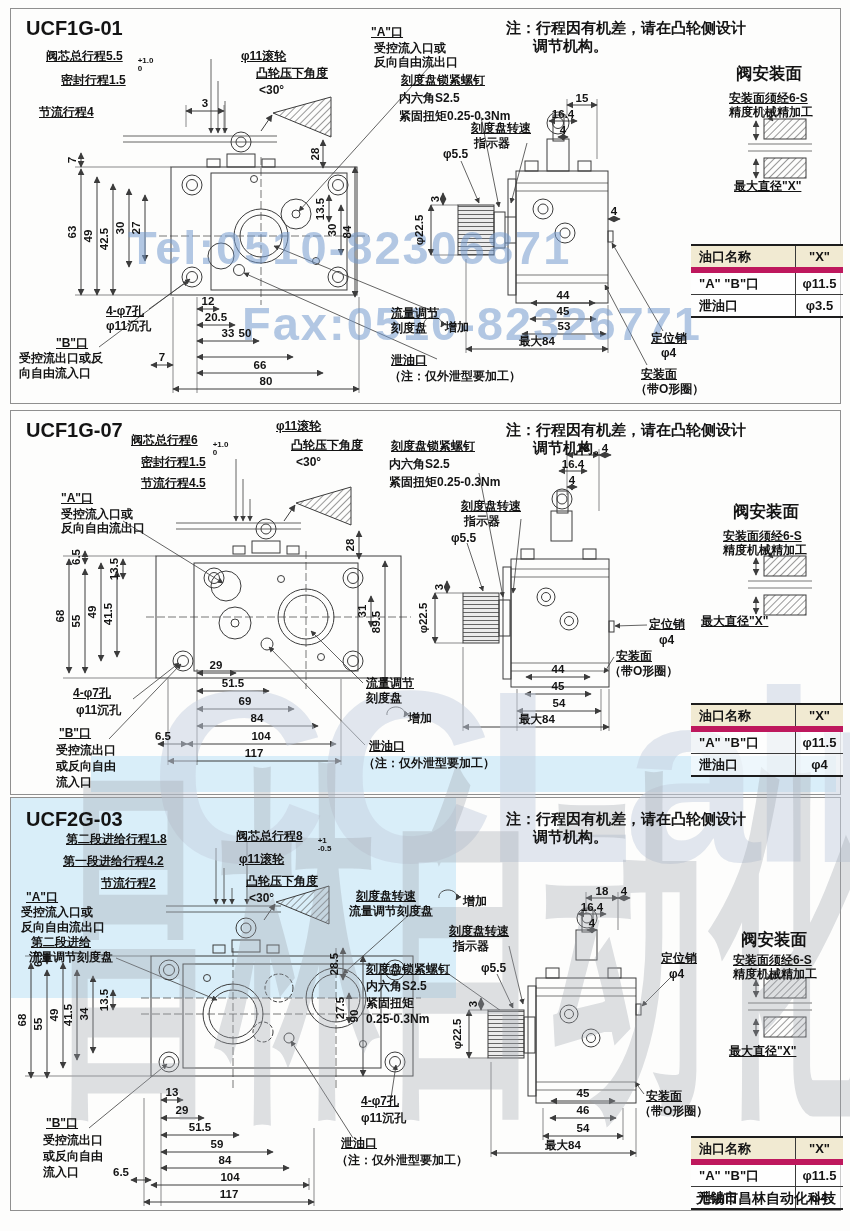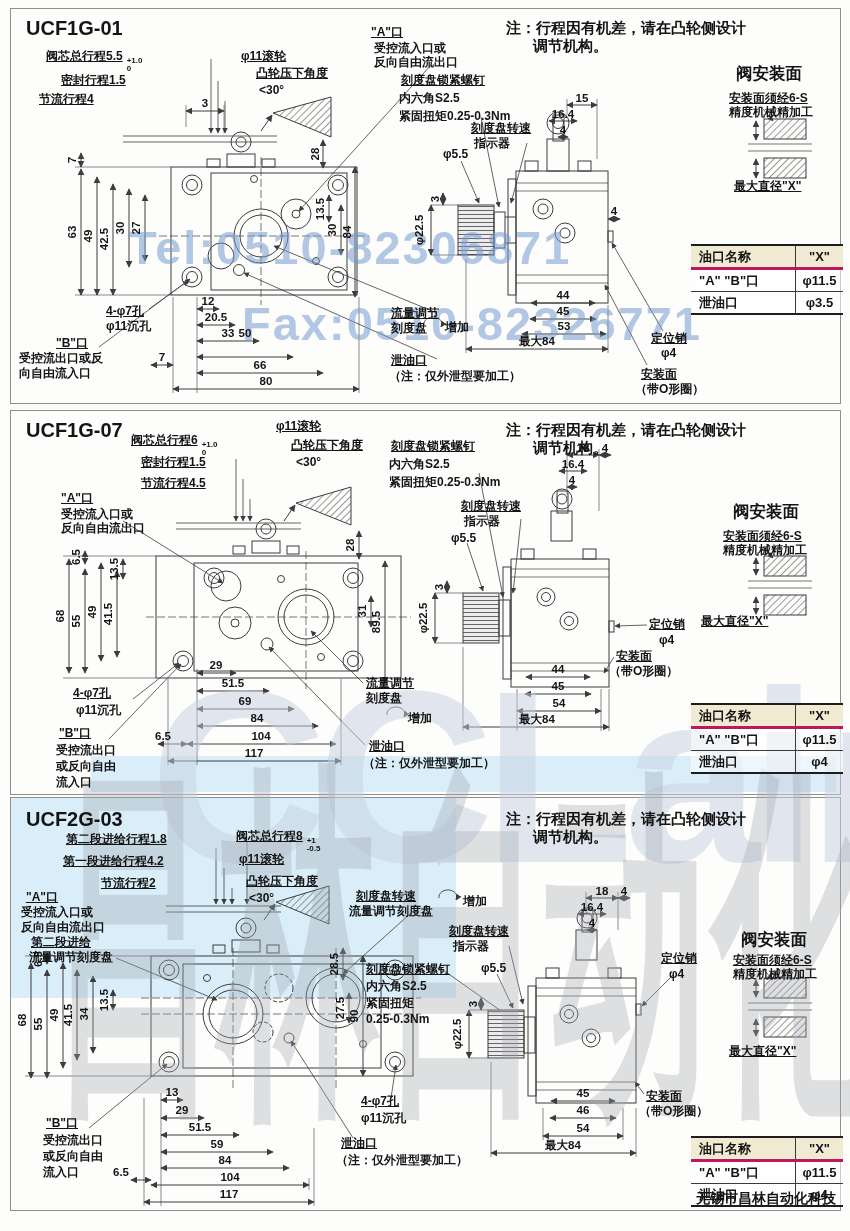--- a/index.html
+++ b/index.html
@@ -16,25 +16,25 @@
 #wm-fax{left:242px;top:300px;font-size:47px;color:rgba(116,155,205,.55);letter-spacing:2px}
 #wm-brand{left:150px;top:655px;font-size:245px;color:rgba(197,207,223,.5);letter-spacing:-10px}
 #wm-cn{left:55px;top:760px;font-size:160px;color:rgba(160,166,174,.35);transform:scaleY(2.3);transform-origin:top left;letter-spacing:4px}
 .ptitle{position:absolute;z-index:3;font-weight:bold;font-size:20px;white-space:nowrap}
 .note{position:absolute;z-index:3;font-weight:bold;font-size:15px;white-space:nowrap}
 .mtitle{position:absolute;z-index:3;font-weight:bold;font-size:16.5px;white-space:nowrap}
 .lbl{position:absolute;z-index:3;font-weight:bold;font-size:12px;line-height:1.25;white-space:nowrap}
 .ul{text-decoration:underline}
 .dc{position:absolute;z-index:3;font-weight:bold;font-size:11.5px;white-space:nowrap;transform:translate(-50%,-50%)}
 .vd{position:absolute;z-index:3;font-weight:bold;font-size:11.5px;white-space:nowrap;transform:translate(-50%,-50%) rotate(-90deg)}
-.tol{display:inline-flex;flex-direction:column;vertical-align:-3px;line-height:1;font-size:8px;margin-left:4px;font-weight:normal}
+.tol{display:inline-flex;flex-direction:column;vertical-align:-3px;line-height:1;font-size:8px;margin-left:15px;font-weight:normal}
 .ptable{position:absolute;z-index:3;width:152px;border-top:2.5px solid #1d1d1d;border-bottom:2.5px solid #1d1d1d;font-weight:bold;font-size:13px;background:rgba(255,255,255,.55)}
 .ptable .row{display:flex;height:21px;border-bottom:1px solid #3a3a3a}
 .ptable .row:last-child{border-bottom:none}
-.ptable .hd{background:#f1ead2;border-bottom:3px solid #be185d}
+.ptable .hd{background:#f1ead2;border-bottom:6px solid #be185d}
 .ptable .c1{width:96px;padding-left:8px;border-right:1.5px solid #3a3a3a;display:flex;align-items:center}
 .ptable .c2{flex:1;display:flex;align-items:center;justify-content:center}
 #footer-company{position:absolute;z-index:4;right:14px;top:1190px;font-weight:bold;font-size:14px;white-space:nowrap}
 </style>
 </head>
 <body>
 
 <section class="panel" id="p1">
 <svg class="art" width="829" height="394" viewBox="0 0 829 394">
 <defs>
@@ -165,21 +165,21 @@
 </g>
 </svg>
 <span class="ptitle" style="left:15px;top:8px">UCF1G-01</span>
 <span class="note" style="left:495px;top:10px">注：行程因有机差，请在凸轮侧设计</span>
 <span class="note" style="left:522px;top:28px">调节机构。</span>
 <span class="lbl ul" style="left:35px;top:40px"><span>阀芯总行程5.5</span><span class="tol">
         <b>+1.0</b>
         <b>0</b>
       </span></span>
 <span class="lbl ul" style="left:50px;top:64px">密封行程1.5</span>
-<span class="lbl ul" style="left:28px;top:83px">节流行程4</span>
+<span class="lbl ul" style="left:28px;top:96px">节流行程4</span>
 <span class="lbl ul" style="left:230px;top:40px">φ11滚轮</span>
 <span class="lbl ul" style="left:245px;top:57px">凸轮压下角度</span>
 <span class="lbl" style="left:248px;top:74px">&lt;30°</span>
 <span class="lbl ul" style="left:360px;top:16px">"A"口</span>
 <span class="lbl" style="left:363px;top:32px">受控流入口或</span>
 <span class="lbl" style="left:363px;top:46px">反向自由流出口</span>
 <span class="lbl ul" style="left:390px;top:64px">刻度盘锁紧螺钉</span>
 <span class="lbl" style="left:388px;top:82px">内六角S2.5</span>
 <span class="lbl" style="left:388px;top:100px">紧固扭矩0.25-0.3Nm</span>
 <span class="lbl ul" style="left:460px;top:112px">刻度盘转速</span>

